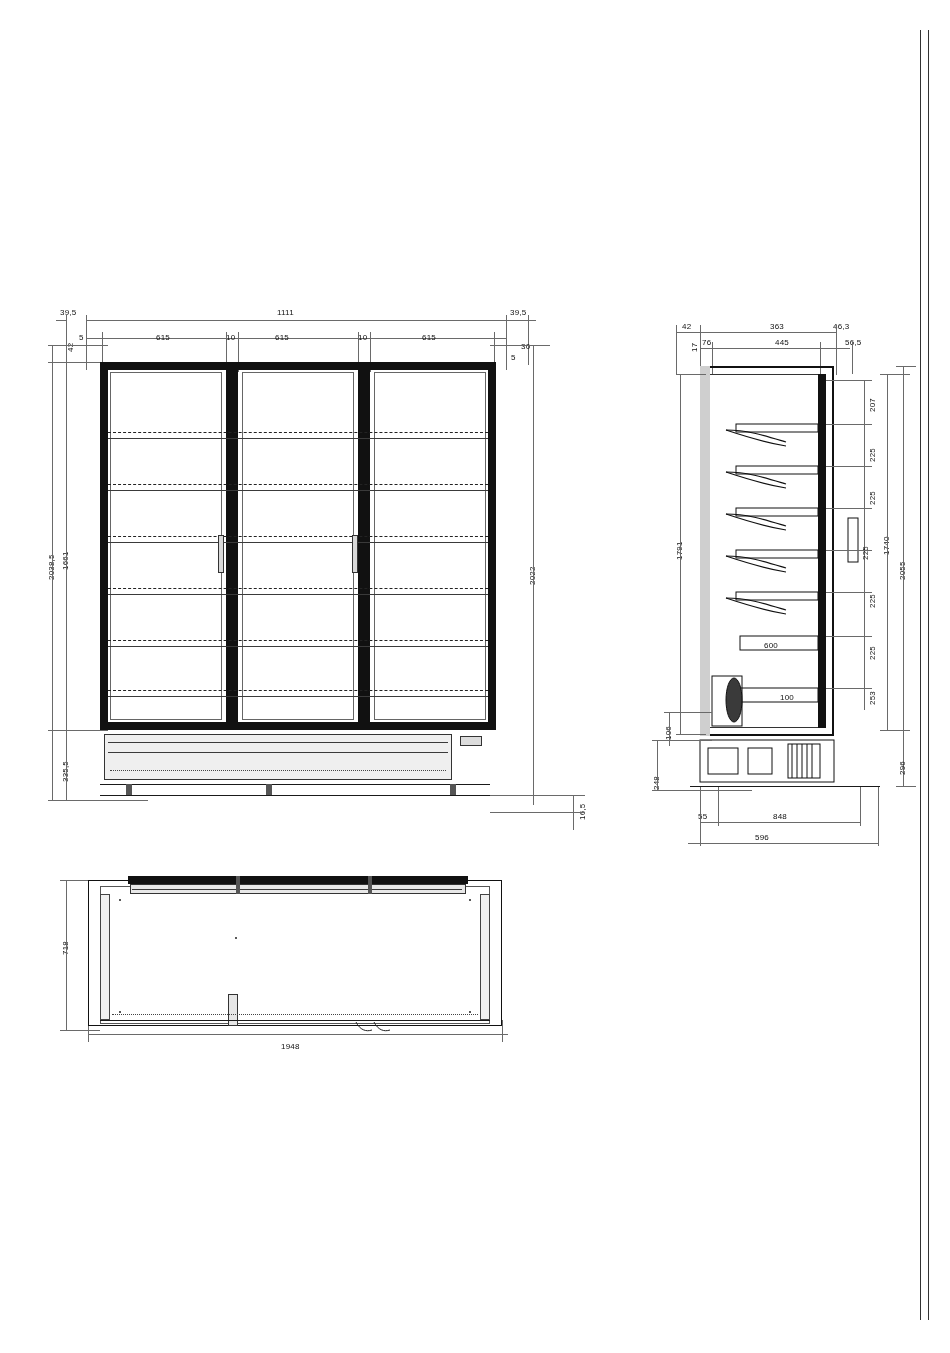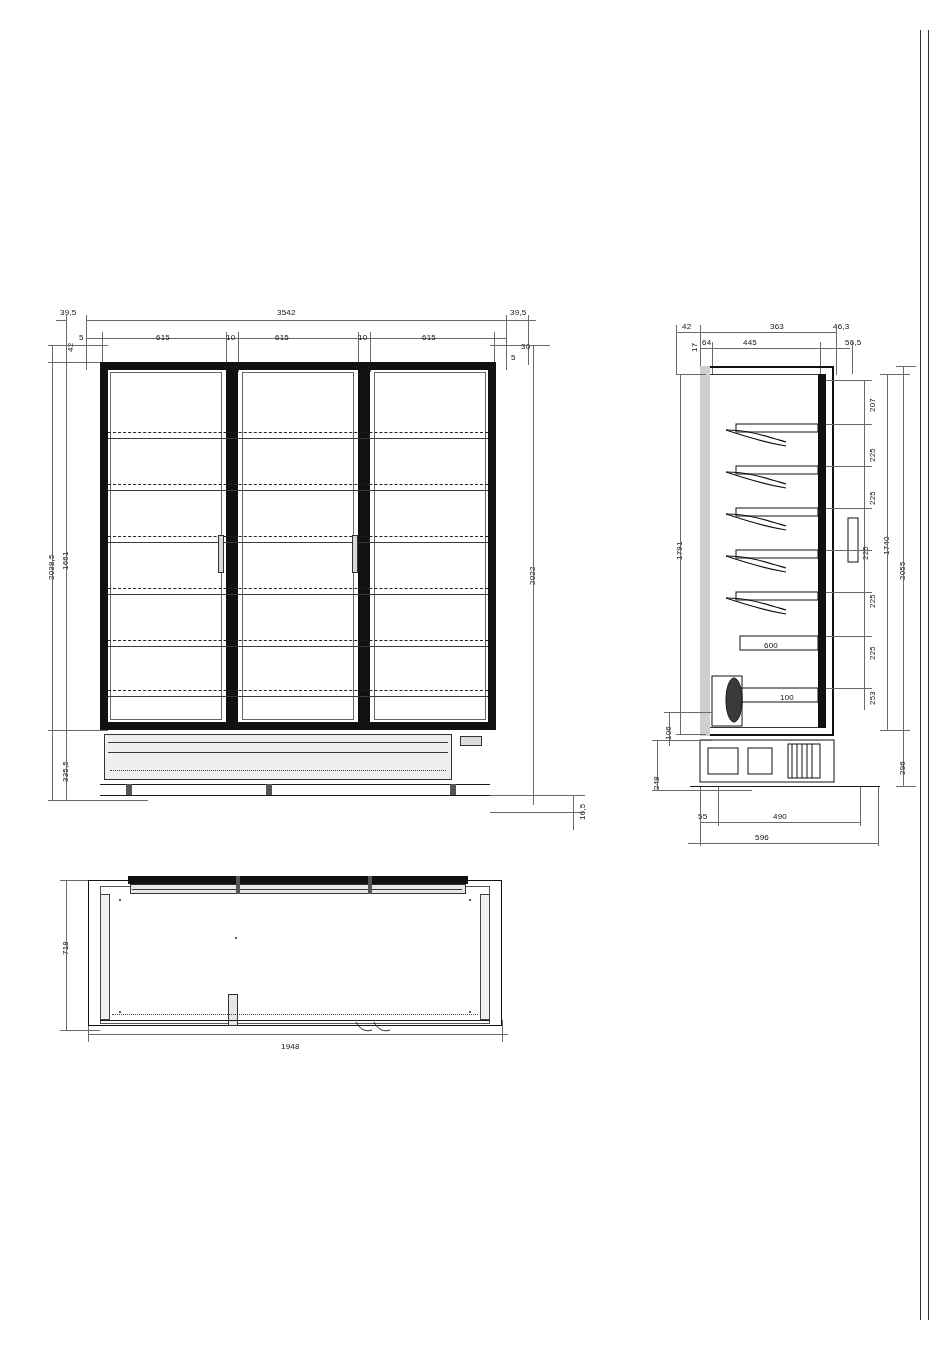--- a/index.html
+++ b/index.html
@@ -96,21 +96,21 @@
 
 <div class="sheet">
 
   <div class="frame-right"></div>
   <div class="frame-right2"></div>
 
   <div>
 
     <div class="dim" style="left:60px; top:308px;">39,5</div>
     <div class="dim" style="left:510px; top:308px;">39,5</div>
-    <div class="dim" style="left:277px; top:308px;">3542</div>
+    <div class="dim" style="left:277px; top:308px;">1111</div>
 
     <div class="line ext" style="left:56px; top:320px; width:10px;"></div>
     <div class="line ext" style="left:86px; top:320px; width:450px;"></div>
     <div class="line ext" style="left:86px; top:338px; width:420px;"></div>
 
     <div class="line extv" style="left:66px; top:315px; height:55px;"></div>
     <div class="line extv" style="left:86px; top:315px; height:55px;"></div>
     <div class="line extv" style="left:102px; top:332px; height:40px;"></div>
     <div class="line extv" style="left:226px; top:332px; height:40px;"></div>
     <div class="line extv" style="left:238px; top:332px; height:40px;"></div>
@@ -191,22 +191,22 @@
     <div class="fill-mid" style="left:266px; top:784px; width:6px; height:11px;"></div>
     <div class="fill-mid" style="left:450px; top:784px; width:6px; height:11px;"></div>
   </div>
 
   <div>
 
     <div class="dim" style="left:682px; top:322px;">42</div>
     <div class="dim" style="left:770px; top:322px;">363</div>
     <div class="dim" style="left:833px; top:322px;">46,3</div>
     <div class="dim vert" style="left:690px; top:352px;">17</div>
-    <div class="dim" style="left:702px; top:338px;">64</div>
-    <div class="dim" style="left:743px; top:338px;">445</div>
+    <div class="dim" style="left:702px; top:338px;">76</div>
+    <div class="dim" style="left:775px; top:338px;">445</div>
     <div class="dim" style="left:845px; top:338px;">56,5</div>
 
     <div class="line ext" style="left:676px; top:332px; width:160px;"></div>
     <div class="line ext" style="left:700px; top:348px; width:150px;"></div>
     <div class="line extv" style="left:676px; top:325px; height:50px;"></div>
     <div class="line extv" style="left:700px; top:325px; height:50px;"></div>
     <div class="line extv" style="left:712px; top:342px; height:32px;"></div>
     <div class="line extv" style="left:820px; top:342px; height:32px;"></div>
     <div class="line extv" style="left:836px; top:325px; height:50px;"></div>
     <div class="line extv" style="left:852px; top:342px; height:32px;"></div>
@@ -297,21 +297,21 @@
     <div class="dim vert" style="left:652px; top:790px;">248</div>
     <div class="line extv" style="left:669px; top:712px; height:34px;"></div>
     <div class="line extv" style="left:657px; top:740px; height:50px;"></div>
     <div class="line ext" style="left:652px; top:740px; width:60px;"></div>
     <div class="line ext" style="left:652px; top:790px; width:100px;"></div>
     <div class="line ext" style="left:664px; top:712px; width:48px;"></div>
 
     <div class="dim vert" style="left:898px; top:775px;">296</div>
 
     <div class="dim" style="left:698px; top:812px;">55</div>
-    <div class="dim" style="left:773px; top:812px;">490</div>
+    <div class="dim" style="left:773px; top:812px;">848</div>
     <div class="dim" style="left:755px; top:833px;">596</div>
     <div class="line ext" style="left:700px; top:822px; width:160px;"></div>
     <div class="line ext" style="left:688px; top:843px; width:190px;"></div>
     <div class="line extv" style="left:700px; top:786px; height:60px;"></div>
     <div class="line extv" style="left:718px; top:786px; height:40px;"></div>
     <div class="line extv" style="left:860px; top:786px; height:40px;"></div>
     <div class="line extv" style="left:878px; top:786px; height:60px;"></div>
     <div class="line hline" style="left:690px; top:786px; width:190px;"></div>
   </div>
 

